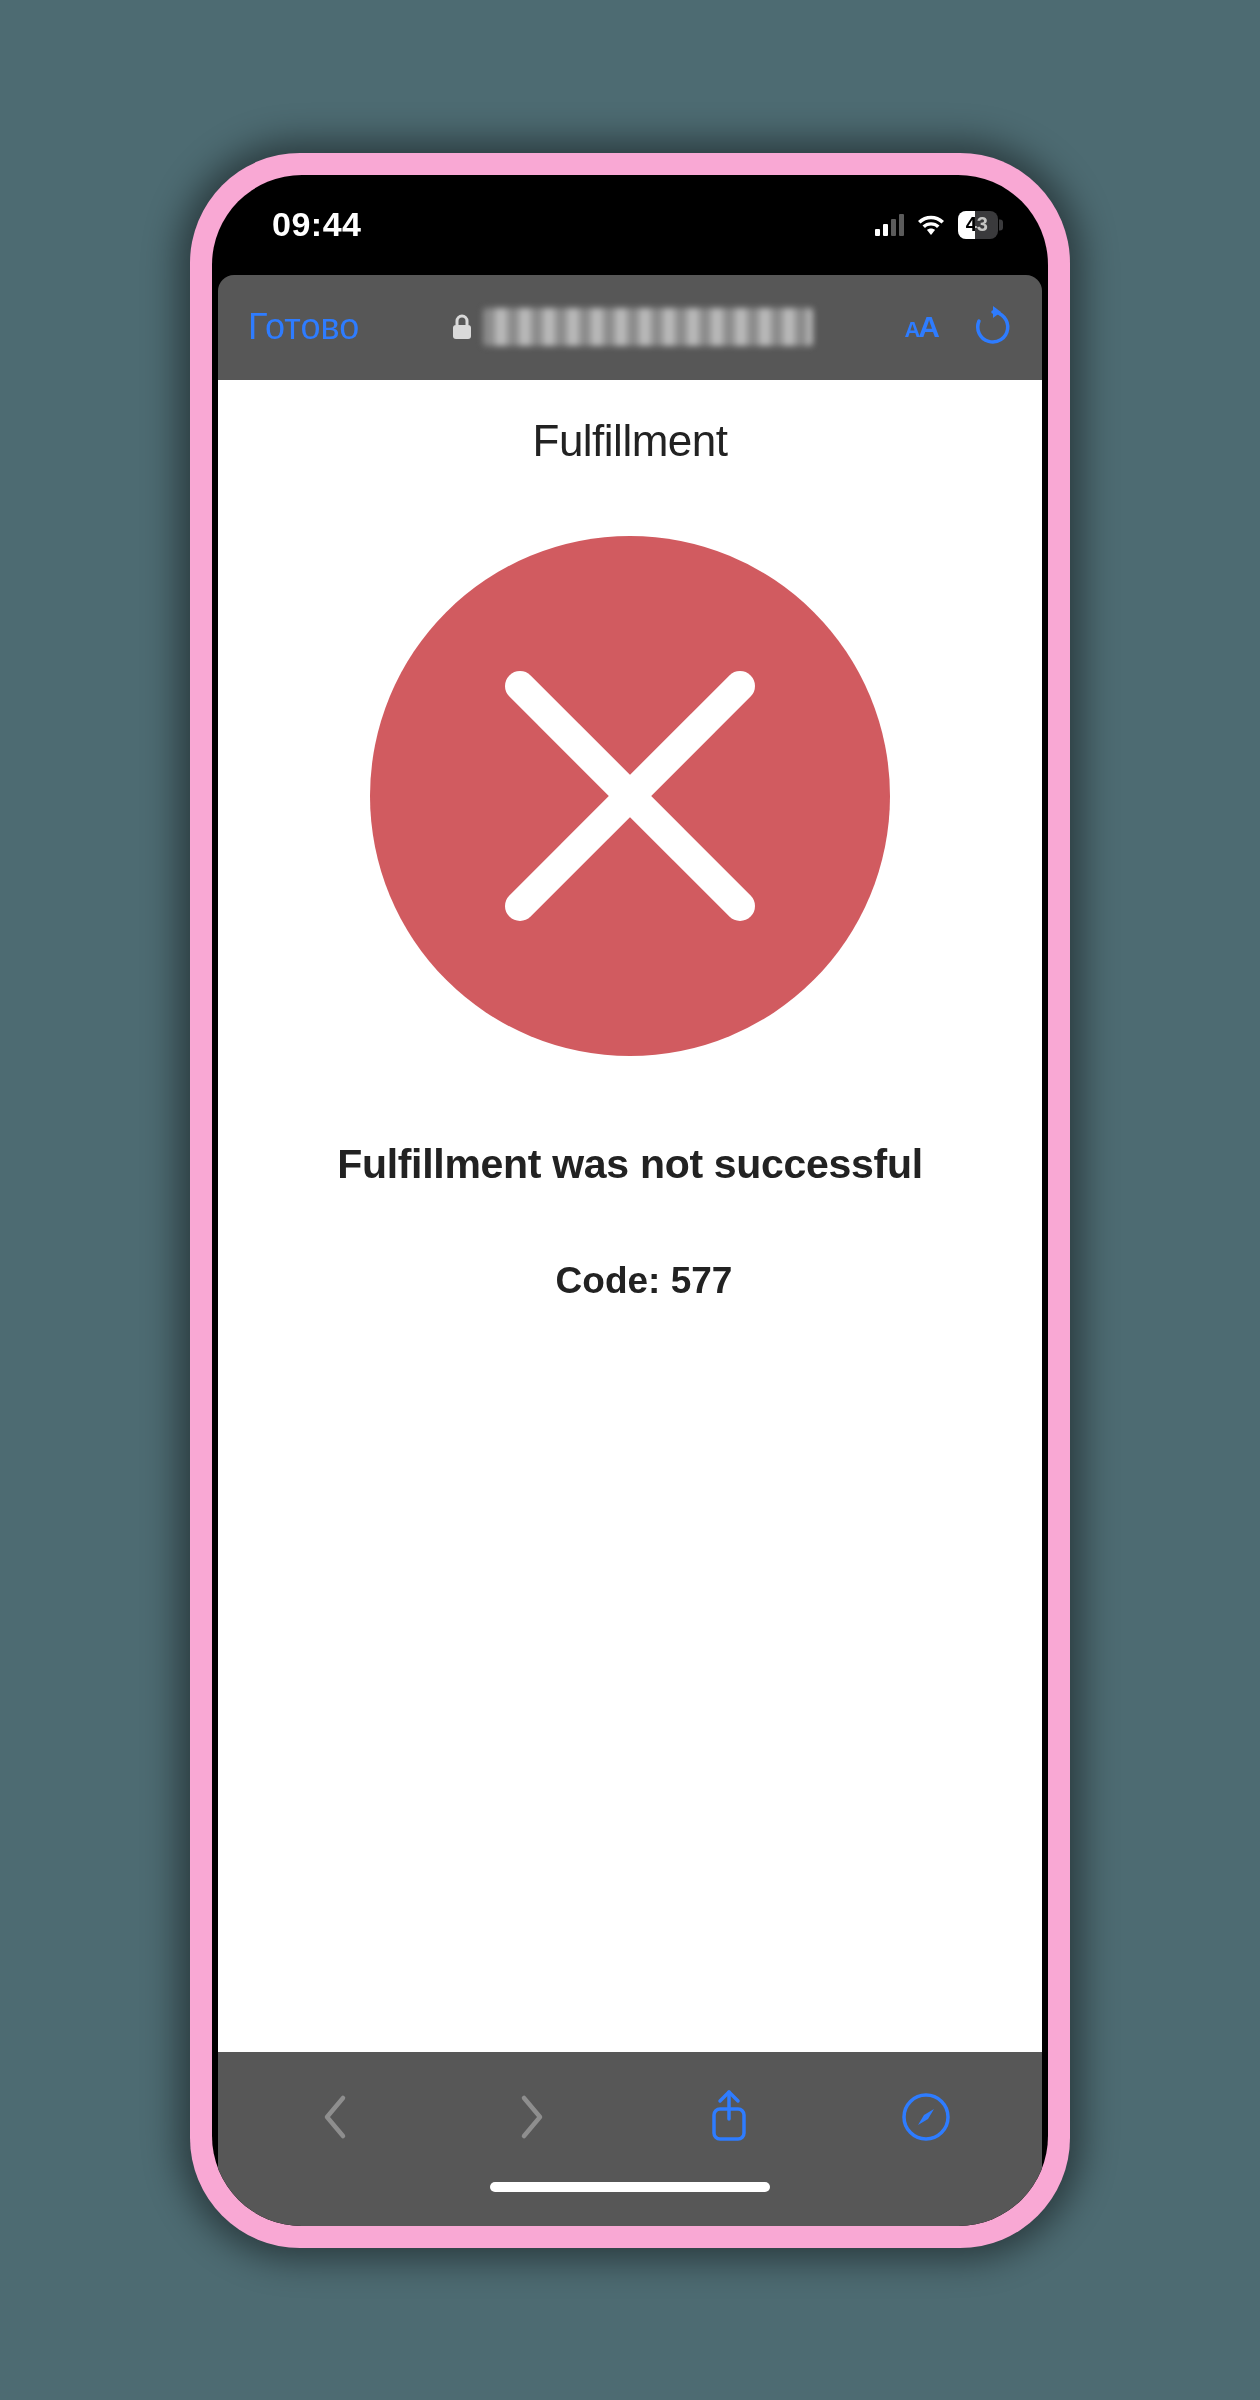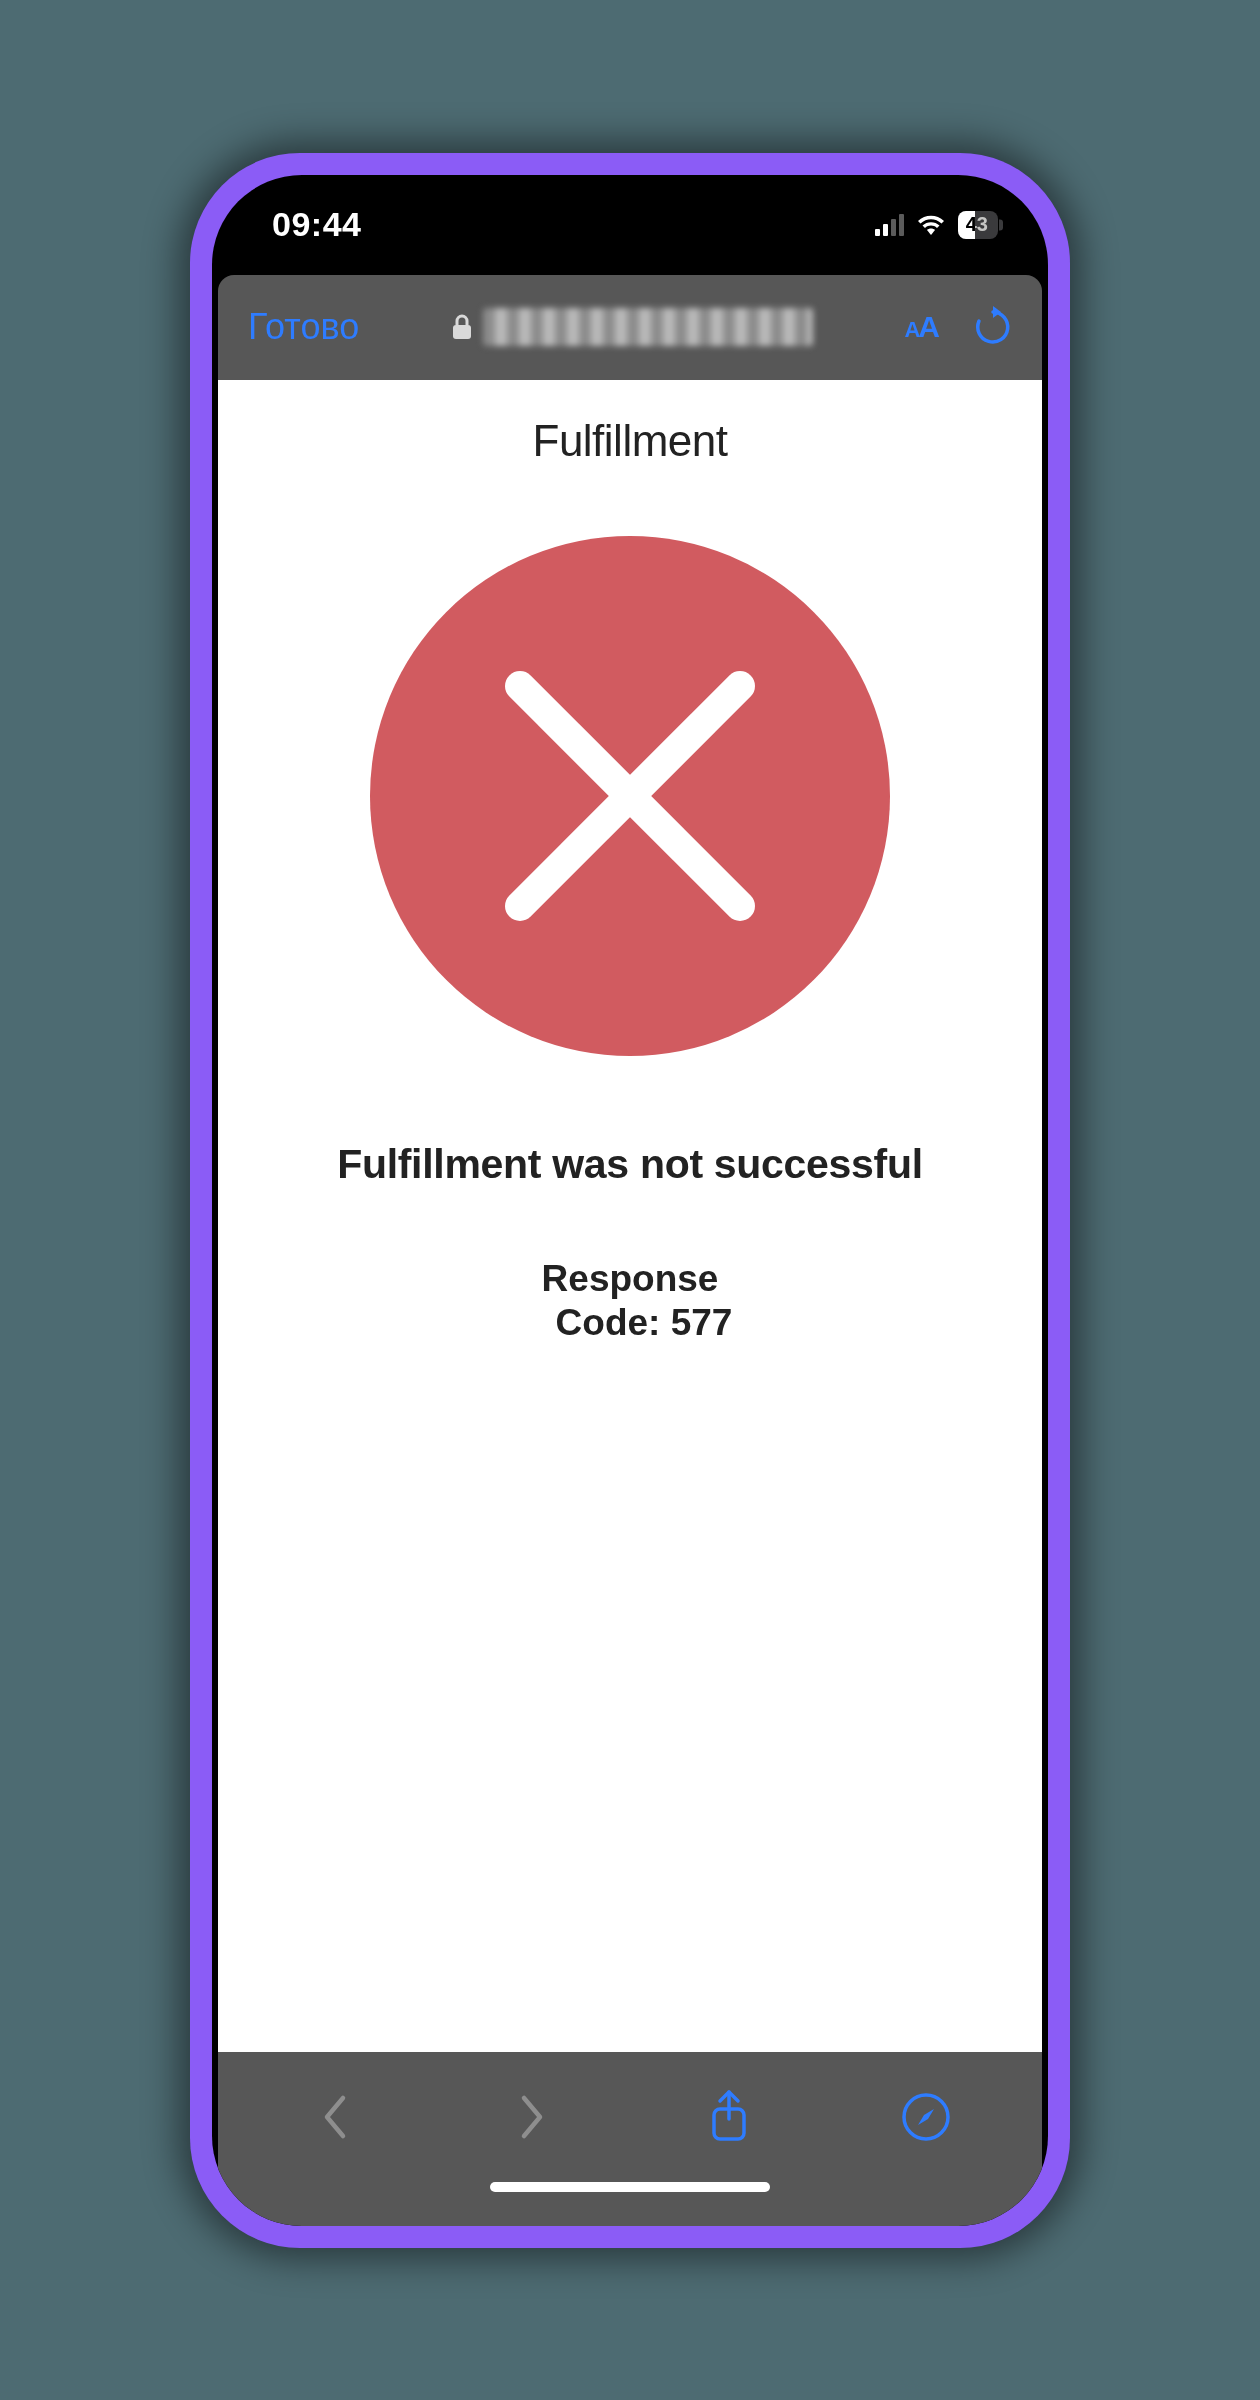--- a/index.html
+++ b/index.html
@@ -13,21 +13,21 @@
   .stage {
     width: 1260px;
     height: 2400px;
     display: flex;
     align-items: center;
     justify-content: center;
   }
   .phone {
     width: 880px;
     height: 2095px;
-    background: #8b5cf6;
+    background: #f9a8d4;
     border-radius: 110px;
     position: relative;
     box-shadow: 0 0 35px 12px rgba(0,0,0,0.45);
     padding: 22px;
   }
   .screen {
     width: 100%;
     height: 100%;
     background: #000;
     border-radius: 90px;
@@ -246,21 +246,20 @@
 
         <svg class="error-circle" viewBox="0 0 520 520">
           <circle cx="260" cy="260" r="260" fill="#d15b60"></circle>
           <line x1="150" y1="150" x2="370" y2="370" stroke="#fff" stroke-width="30" stroke-linecap="round"></line>
           <line x1="370" y1="150" x2="150" y2="370" stroke="#fff" stroke-width="30" stroke-linecap="round"></line>
         </svg>
 
         <div class="status-message">Fulfillment was not successful</div>
 
         <div class="response-block">
-          <div class="response-heading">Response</div>
           <div class="response-code">Code: 577</div>
         </div>
       </div>
 
       <div class="browser-toolbar">
         <span class="tool-btn">
           <svg width="28" height="46" viewBox="0 0 28 46">
             <polyline points="22,4 6,23 22,42" stroke="#8e8e8e" stroke-width="4.5" fill="none" stroke-linecap="round" stroke-linejoin="round"></polyline>
           </svg>
         </span>

